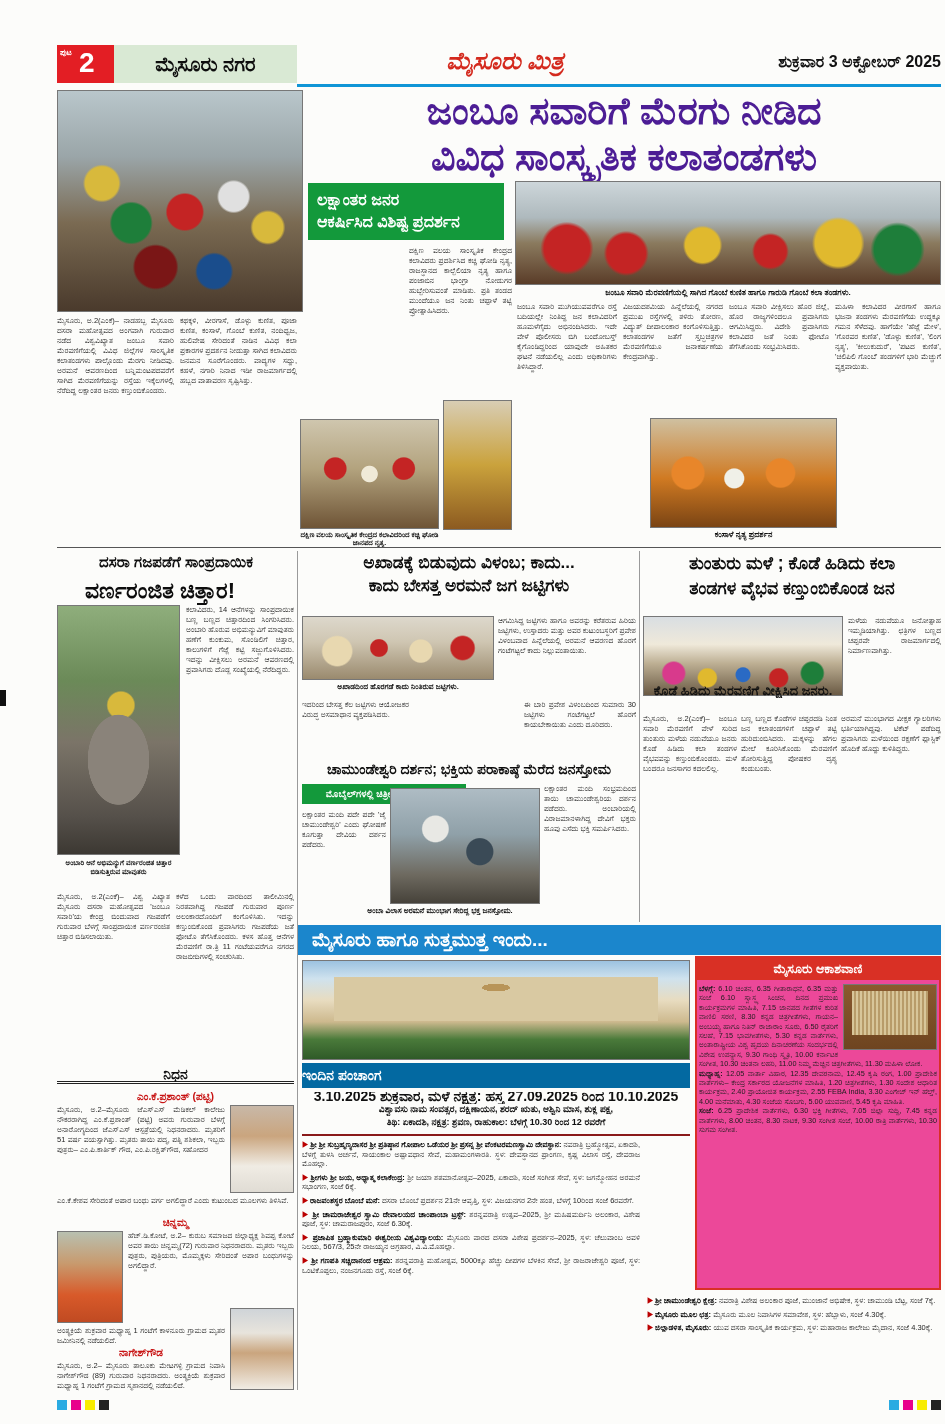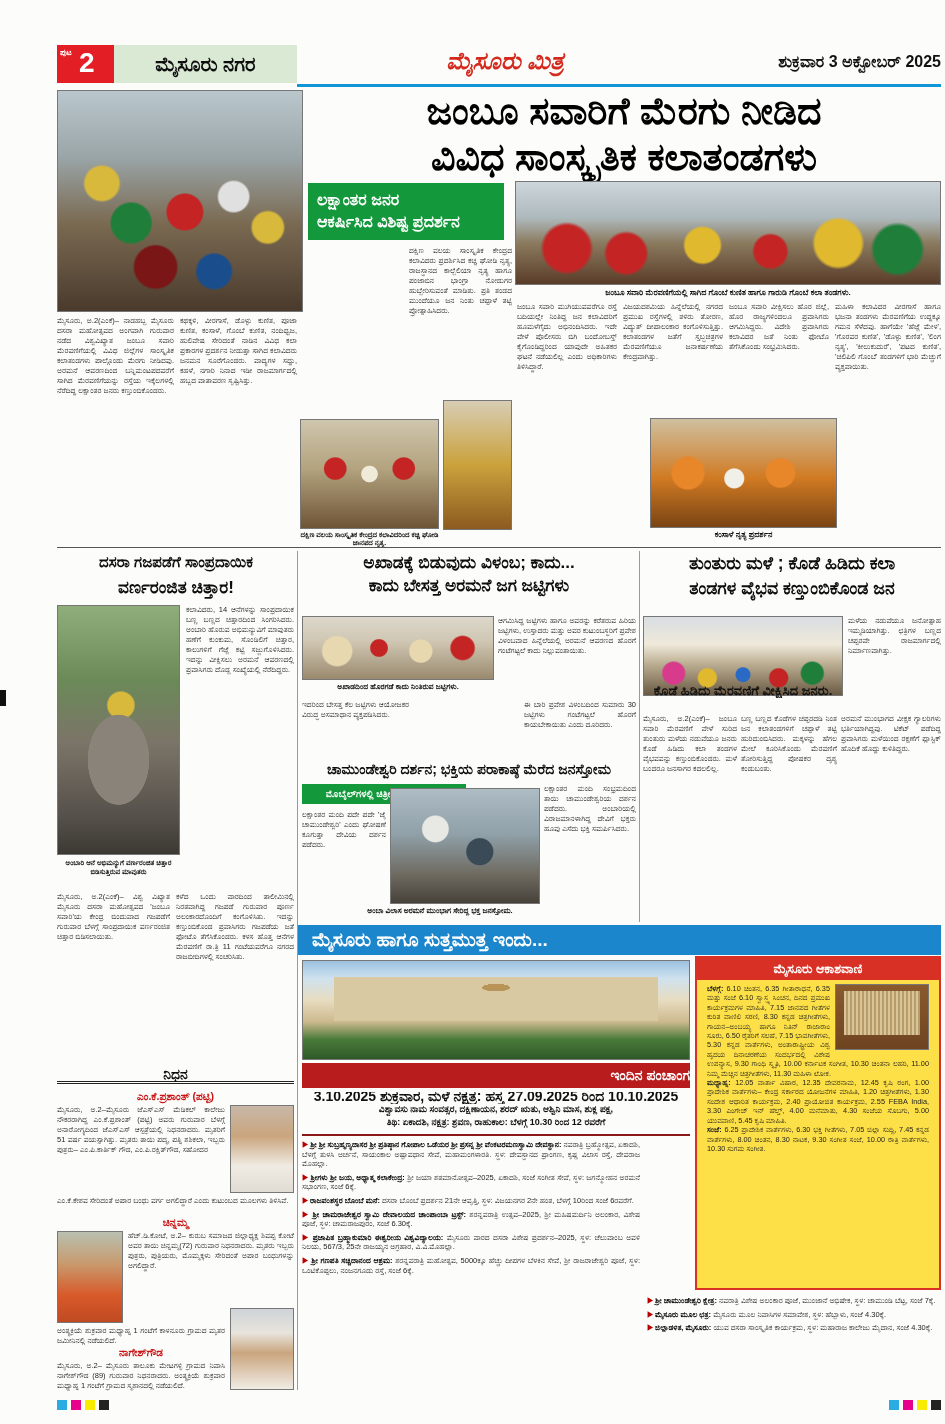--- a/index.html
+++ b/index.html
@@ -1,21 +1,21 @@
 <!DOCTYPE html>
 <html><head>
 <meta charset="utf-8">
 <style>
   html,body{margin:0;padding:0;background:#e9e9e9;}
   .page{position:relative;width:945px;height:1424px;background:#fcfcfa;font-family:"Liberation Sans",sans-serif;overflow:hidden;margin:0 auto;}
   .abs{position:absolute;box-sizing:border-box;}
   .col{font-size:7.5px;line-height:10px;text-align:justify;color:#1d1d1d;overflow:hidden;}
   .cap{font-weight:bold;font-size:8px;line-height:9.5px;text-align:center;color:#101010;overflow:hidden;}
   .photo{border:1px solid #777;}
-  .headline{font-weight:800;text-align:center;color:#000000;letter-spacing:0;}
+  .headline{font-weight:800;text-align:center;color:#4c1d95;letter-spacing:0;}
   .midhead{font-weight:bold;text-align:center;color:#0d0d0d;}
   .redname{font-weight:bold;text-align:center;color:#c81414;font-size:10.5px;}
   .event{margin-bottom:4px;font-size:7.5px;line-height:9.6px;text-align:justify;color:#1d1d1d;}
   .event .lead{font-weight:bold;color:#000;margin-top:24px;}
   .event .bullet{color:#b00;font-weight:bold;}
   .sq{position:absolute;width:10px;height:10px;}
   
   .ph-collage{background:linear-gradient(180deg,#b9c6cb 0%,#9aa5a8 30%,#7a6a52 60%,#4a3a2c 100%);}
   .ph-collage:before{content:"";position:absolute;inset:0;background:
     radial-gradient(circle at 18% 42%,#d8b93c 0 7%,transparent 8%),
@@ -117,21 +117,21 @@
   <div class="abs col" style="left:729px;top:302px;width:100px;height:113px;">ಜಂಬೂ ಸವಾರಿ ವೀಕ್ಷಿಸಲು ಹೊರ ಜಿಲ್ಲೆ, ಹೊರ ರಾಜ್ಯಗಳಿಂದಲೂ ಪ್ರವಾಸಿಗರು ಆಗಮಿಸಿದ್ದರು. ವಿದೇಶಿ ಪ್ರವಾಸಿಗರು ಕಲಾವಿದರ ಜತೆ ನಿಂತು ಫೋಟೊ ತೆಗೆಸಿಕೊಂಡು ಸಂಭ್ರಮಿಸಿದರು.</div>
   <div class="abs photo ph-kamsale" style="left:650px;top:418px;width:187px;height:110px;"></div>
   <div class="abs cap" style="left:650px;top:530px;width:187px;height:12px;">ಕಂಸಾಳೆ ನೃತ್ಯ ಪ್ರದರ್ಶನ</div>
   <div class="abs col" style="left:835px;top:302px;width:106px;height:243px;">ಮಹಿಳಾ ಕಲಾವಿದರ ವೀರಗಾಸೆ ಹಾಗೂ ಭಜನಾ ತಂಡಗಳು ಮೆರವಣಿಗೆಯ ಉದ್ದಕ್ಕೂ ಗಮನ ಸೆಳೆದವು. ಹಾಗೆಯೇ 'ಹೆಜ್ಜೆ ಮೇಳ', 'ಗೊರವರ ಕುಣಿತ', 'ಡೊಳ್ಳು ಕುಣಿತ', 'ಲಿಂಗ ನೃತ್ಯ', 'ಕೀಲುಕುದುರೆ', 'ಪಟದ ಕುಣಿತ', 'ಚಿಲಿಪಿಲಿ ಗೊಂಬೆ' ತಂಡಗಳಿಗೆ ಭಾರಿ ಮೆಚ್ಚುಗೆ ವ್ಯಕ್ತವಾಯಿತು.</div>
 
   <div class="abs" style="left:57px;top:547px;width:884px;height:1px;background:#555;"></div>
   <div class="abs" style="left:297px;top:551px;width:1px;height:839px;background:#9a9a9a;"></div>
   <div class="abs" style="left:639px;top:551px;width:1px;height:371px;background:#9a9a9a;"></div>
 
   <div class="abs midhead" style="left:57px;top:553px;width:238px;height:24px;font-size:15px;">ದಸರಾ ಗಜಪಡೆಗೆ ಸಾಂಪ್ರದಾಯಿಕ</div>
-  <div class="abs midhead" style="left:57px;top:578px;width:238px;height:24px;font-size:17px;">ವರ್ಣರಂಜಿತ ಚಿತ್ತಾರ!</div>
+  <div class="abs midhead" style="left:41px;top:578px;width:238px;height:24px;font-size:22px;">ವರ್ಣರಂಜಿತ ಚಿತ್ತಾರ!</div>
   <div class="abs photo ph-elephant" style="left:57px;top:605px;width:123px;height:250px;"></div>
   <div class="abs col" style="left:186px;top:605px;width:108px;height:250px;">ಕಲಾವಿದರು, 14 ಆನೆಗಳನ್ನು ಸಾಂಪ್ರದಾಯಿಕ ಬಣ್ಣ ಬಣ್ಣದ ಚಿತ್ತಾರದಿಂದ ಸಿಂಗರಿಸಿದರು. ಅಂಬಾರಿ ಹೊರುವ ಅಭಿಮನ್ಯುವಿಗೆ ಮಾವುತರು ಹಣೆಗೆ ಕುಂಕುಮ, ಸೊಂಡಿಲಿಗೆ ಚಿತ್ತಾರ, ಕಾಲುಗಳಿಗೆ ಗೆಜ್ಜೆ ಕಟ್ಟಿ ಸಜ್ಜುಗೊಳಿಸಿದರು. ಇದನ್ನು ವೀಕ್ಷಿಸಲು ಅರಮನೆ ಆವರಣದಲ್ಲಿ ಪ್ರವಾಸಿಗರು ದೊಡ್ಡ ಸಂಖ್ಯೆಯಲ್ಲಿ ನೆರೆದಿದ್ದರು.</div>
   <div class="abs cap" style="left:57px;top:858px;width:123px;height:30px;font-size:7px;line-height:9px;">ಅಂಬಾರಿ ಆನೆ ಅಭಿಮನ್ಯುಗೆ ವರ್ಣರಂಜಿತ ಚಿತ್ತಾರ ಬಿಡಿಸುತ್ತಿರುವ ಮಾವುತರು</div>
   <div class="abs col" style="left:57px;top:892px;width:113px;height:172px;">ಮೈಸೂರು, ಅ.2(ಎಂಕೆ)– ವಿಶ್ವ ವಿಖ್ಯಾತ ಮೈಸೂರು ದಸರಾ ಮಹೋತ್ಸವದ 'ಜಂಬೂ ಸವಾರಿ'ಯ ಕೇಂದ್ರ ಬಿಂದುವಾದ ಗಜಪಡೆಗೆ ಗುರುವಾರ ಬೆಳಗ್ಗೆ ಸಾಂಪ್ರದಾಯಿಕ ವರ್ಣರಂಜಿತ ಚಿತ್ತಾರ ಬಿಡಿಸಲಾಯಿತು.</div>
   <div class="abs col" style="left:176px;top:892px;width:118px;height:172px;">ಕಳೆದ ಒಂದು ವಾರದಿಂದ ತಾಲೀಮಿನಲ್ಲಿ ನಿರತವಾಗಿದ್ದ ಗಜಪಡೆ ಗುರುವಾರ ಪೂರ್ಣ ಅಲಂಕಾರದೊಂದಿಗೆ ಕಂಗೊಳಿಸಿತು. ಇದನ್ನು ಕಣ್ತುಂಬಿಕೊಂಡ ಪ್ರವಾಸಿಗರು ಗಜಪಡೆಯ ಜತೆ ಫೋಟೊ ತೆಗೆಸಿಕೊಂಡರು. ಕಳಸ ಹೊತ್ತ ಆನೆಗಳ ಮೆರವಣಿಗೆ ರಾ.ತ್ರಿ 11 ಗಂಟೆಯವರೆಗೂ ನಗರದ ರಾಜಬೀದಿಗಳಲ್ಲಿ ಸಂಚರಿಸಿತು.</div>
 
   <div class="abs midhead" style="left:57px;top:1066px;width:237px;height:18px;font-size:14px;border-bottom:3px double #222;">ನಿಧನ</div>
   <div class="abs redname" style="left:57px;top:1090px;width:237px;height:13px;">ಎಂ.ಕೆ.ಪ್ರಶಾಂತ್ (ಪಟ್ಟಿ)</div>
   <div class="abs col" style="left:57px;top:1105px;width:168px;height:88px;">ಮೈಸೂರು, ಅ.2–ಮೈಸೂರು ಜೆಎಸ್‌ಎಸ್ ಮೆಡಿಕಲ್ ಕಾಲೇಜು ನೌಕರರಾಗಿದ್ದ ಎಂ.ಕೆ.ಪ್ರಶಾಂತ್ (ಪಟ್ಟಿ) ಅವರು ಗುರುವಾರ ಬೆಳಗ್ಗೆ ಅನಾರೋಗ್ಯದಿಂದ ಜೆಎಸ್‌ಎಸ್ ಆಸ್ಪತ್ರೆಯಲ್ಲಿ ನಿಧನರಾದರು. ಮೃತರಿಗೆ 51 ವರ್ಷ ವಯಸ್ಸಾಗಿತ್ತು. ಮೃತರು ತಾಯಿ ಪದ್ಮ, ಪತ್ನಿ ಶಶಿಕಲಾ, ಇಬ್ಬರು ಪುತ್ರರು– ಎಂ.ಪಿ.ಕಾರ್ತಿಕ್ ಗೌಡ, ಎಂ.ಪಿ.ರಕ್ಷಿತ್‌ಗೌಡ, ಸಹೋದರ</div>
   <div class="abs photo ph-man1" style="left:230px;top:1105px;width:64px;height:88px;"></div>
@@ -163,44 +163,44 @@
   <div class="abs midhead" style="left:643px;top:578px;width:298px;height:24px;font-size:17.5px;">ತಂಡಗಳ ವೈಭವ ಕಣ್ತುಂಬಿಕೊಂಡ ಜನ</div>
   <div class="abs photo ph-umbrella" style="left:643px;top:616px;width:200px;height:80px;"></div>
   <div class="abs cap" style="left:643px;top:686px;width:200px;height:12px;font-size:13px;">ಕೊಡೆ ಹಿಡಿದು ಮೆರವಣಿಗೆ ವೀಕ್ಷಿಸಿದ ಜನರು.</div>
   <div class="abs col" style="left:848px;top:616px;width:93px;height:94px;">ಮಳೆಯ ನಡುವೆಯೂ ಜನೋತ್ಸಾಹ ಇಮ್ಮಡಿಯಾಗಿತ್ತು. ಛತ್ರಿಗಳ ಬಣ್ಣದ ಚಪ್ಪರವೇ ರಾಜಮಾರ್ಗದಲ್ಲಿ ನಿರ್ಮಾಣವಾಗಿತ್ತು.</div>
   <div class="abs col" style="left:643px;top:714px;width:94px;height:206px;">ಮೈಸೂರು, ಅ.2(ಎಂಕೆ)– ಜಂಬೂ ಸವಾರಿ ಮೆರವಣಿಗೆ ವೇಳೆ ಸುರಿದ ತುಂತುರು ಮಳೆಯ ನಡುವೆಯೂ ಜನರು ಕೊಡೆ ಹಿಡಿದು ಕಲಾ ತಂಡಗಳ ವೈಭವವನ್ನು ಕಣ್ತುಂಬಿಕೊಂಡರು. ಮಳೆ ಬಂದರೂ ಜನಸಾಗರ ಕದಲಲಿಲ್ಲ.</div>
   <div class="abs col" style="left:741px;top:714px;width:96px;height:206px;">ಬಣ್ಣ ಬಣ್ಣದ ಕೊಡೆಗಳ ಚಪ್ಪರದಡಿ ನಿಂತ ಜನ ಕಲಾತಂಡಗಳಿಗೆ ಚಪ್ಪಾಳೆ ತಟ್ಟಿ ಹುರಿದುಂಬಿಸಿದರು. ಮಕ್ಕಳನ್ನು ಹೆಗಲ ಮೇಲೆ ಕೂರಿಸಿಕೊಂಡು ಮೆರವಣಿಗೆ ತೋರಿಸುತ್ತಿದ್ದ ಪೋಷಕರ ದೃಶ್ಯ ಕಂಡುಬಂತು.</div>
   <div class="abs col" style="left:841px;top:714px;width:100px;height:206px;">ಅರಮನೆ ಮುಂಭಾಗದ ವೀಕ್ಷಕ ಗ್ಯಾಲರಿಗಳು ಭರ್ತಿಯಾಗಿದ್ದವು. ಟಿಕೆಟ್ ಪಡೆದಿದ್ದ ಪ್ರವಾಸಿಗರು ಮಳೆಯಿಂದ ರಕ್ಷಣೆಗೆ ಪ್ಲಾಸ್ಟಿಕ್ ಹೊದಿಕೆ ಹೊದ್ದು ಕುಳಿತಿದ್ದರು.</div>
 
   <div class="abs" style="left:298px;top:925px;width:643px;height:30px;background:#1b86cc;color:#fff;font-size:19px;font-weight:bold;line-height:30px;padding-left:14px;box-sizing:border-box;">ಮೈಸೂರು ಹಾಗೂ ಸುತ್ತಮುತ್ತ ಇಂದು...</div>
   <div class="abs photo ph-palace" style="left:302px;top:960px;width:388px;height:100px;"></div>
-  <div class="abs" style="left:302px;top:1063px;width:388px;height:25px;background:#b91c1c;color:#fff;font-size:14px;font-weight:bold;text-align:right;line-height:25px;">ಇಂದಿನ ಪಂಚಾಂಗ</div>
+  <div class="abs" style="left:302px;top:1063px;width:388px;height:25px;background:#0369a1;color:#fff;font-size:14px;font-weight:bold;text-align:left;line-height:25px;">ಇಂದಿನ ಪಂಚಾಂಗ</div>
   <div class="abs cap" style="left:302px;top:1092px;width:388px;height:12px;font-size:14px;">3.10.2025 ಶುಕ್ರವಾರ, ಮಳೆ ನಕ್ಷತ್ರ: ಹಸ್ತ 27.09.2025 ರಿಂದ 10.10.2025</div>
   <div class="abs cap" style="left:302px;top:1105px;width:388px;height:12px;font-size:9px;">ವಿಶ್ವಾವಸು ನಾಮ ಸಂವತ್ಸರ, ದಕ್ಷಿಣಾಯನ, ಶರದ್ ಋತು, ಆಶ್ವಿನಿ ಮಾಸ, ಶುಕ್ಲ ಪಕ್ಷ,</div>
   <div class="abs cap" style="left:302px;top:1118px;width:388px;height:12px;font-size:9px;">ತಿಥಿ: ಏಕಾದಶಿ, ನಕ್ಷತ್ರ: ಶ್ರವಣ, ರಾಹುಕಾಲ: ಬೆಳಗ್ಗೆ 10.30 ರಿಂದ 12 ರವರೆಗೆ</div>
   <div class="abs" style="left:302px;top:1134px;width:388px;height:2px;background:#8a1a1a;"></div>
 
   <div class="abs" style="left:302px;top:1140px;width:338px;height:252px;overflow:hidden;">
     <div class="event"><span class="bullet">▶ </span><span class="lead">ಶ್ರೀ ಶ್ರೀ ಸುಬ್ರಹ್ಮಣ್ಯದಾಸರ ಶ್ರೀ ಪ್ರತಿಷ್ಠಾನ ಗೋಪಾಲ ಒಡೆಯರ ಶ್ರೀ ಪ್ರಸನ್ನ ಶ್ರೀ ವೆಂಕಟರಮಣಸ್ವಾಮಿ ದೇವಸ್ಥಾನ:</span><span> ನವರಾತ್ರಿ ಬ್ರಹ್ಮೋತ್ಸವ, ಏಕಾದಶಿ, ಬೆಳಗ್ಗೆ ತುಳಸಿ ಅರ್ಚನೆ, ಸಾಯಂಕಾಲ ಅಷ್ಟಾವಧಾನ ಸೇವೆ, ಮಹಾಮಂಗಳಾರತಿ. ಸ್ಥಳ: ದೇವಸ್ಥಾನದ ಪ್ರಾಂಗಣ, ಕೃಷ್ಣ ವಿಲಾಸ ರಸ್ತೆ, ದೇವರಾಜ ಮೊಹಲ್ಲಾ.</span></div>
     <div class="event"><span class="bullet">▶ </span><span class="lead">ಶ್ರೀಗಳು ಶ್ರೀ ಜಯ, ಅಧ್ಯಾತ್ಮ ಕಲಾಕೇಂದ್ರ:</span><span> ಶ್ರೀ ಜಯಾ ಶತಮಾನೋತ್ಸವ–2025, ಏಕಾದಶಿ, ಸಂಜೆ ಸಂಗೀತ ಸೇವೆ, ಸ್ಥಳ: ಜಗನ್ಮೋಹನ ಅರಮನೆ ಸಭಾಂಗಣ, ಸಂಜೆ 6ಕ್ಕೆ.</span></div>
     <div class="event"><span class="bullet">▶ </span><span class="lead">ರಾಜವಂಶಸ್ಥರ ಬೊಂಬೆ ಮನೆ:</span><span> ದಸರಾ ಬೊಂಬೆ ಪ್ರದರ್ಶನ 21ನೇ ಆವೃತ್ತಿ, ಸ್ಥಳ: ವಿಜಯನಗರ 2ನೇ ಹಂತ, ಬೆಳಗ್ಗೆ 10ರಿಂದ ಸಂಜೆ 6ರವರೆಗೆ.</span></div>
     <div class="event"><span class="bullet">▶ </span><span class="lead">ಶ್ರೀ ಚಾಮರಾಜೇಶ್ವರ ಸ್ವಾಮಿ ದೇವಾಲಯದ ಚಾಂಪಾಂಬಾ ಟ್ರಸ್ಟ್:</span><span> ಶರನ್ನವರಾತ್ರಿ ಉತ್ಸವ–2025, ಶ್ರೀ ಮಹಿಷಮರ್ದಿನಿ ಅಲಂಕಾರ, ವಿಶೇಷ ಪೂಜೆ, ಸ್ಥಳ: ಚಾಮರಾಜಪುರಂ, ಸಂಜೆ 6.30ಕ್ಕೆ.</span></div>
     <div class="event"><span class="bullet">▶ </span><span class="lead">ಪ್ರಜಾಪಿತ ಬ್ರಹ್ಮಾಕುಮಾರಿ ಈಶ್ವರೀಯ ವಿಶ್ವವಿದ್ಯಾಲಯ:</span><span> ಮೈಸೂರು ವಾರದ ದಸರಾ ವಿಶೇಷ ಪ್ರದರ್ಶನ–2025, ಸ್ಥಳ: ಚೆಲುವಾಂಬ ಅವಳಿ ನಿಲಯ, 567/3, 25ನೇ ರಾಜಯ್ಯನ ಅಗ್ರಹಾರ, ವಿ.ವಿ.ಮೊಹಲ್ಲಾ.</span></div>
     <div class="event"><span class="bullet">▶ </span><span class="lead">ಶ್ರೀ ಗಣಪತಿ ಸಚ್ಚಿದಾನಂದ ಆಶ್ರಮ:</span><span> ಶರನ್ನವರಾತ್ರಿ ಮಹೋತ್ಸವ, 5000ಕ್ಕೂ ಹೆಚ್ಚು ದೀಪಗಳ ಬೆಳಕಿನ ಸೇವೆ, ಶ್ರೀ ರಾಜರಾಜೇಶ್ವರಿ ಪೂಜೆ, ಸ್ಥಳ: ಒಂಟಿಕೊಪ್ಪಲು, ನಂಜನಗೂಡು ರಸ್ತೆ, ಸಂಜೆ 6ಕ್ಕೆ.</span></div>
   </div>
 
   <div class="abs" style="left:647px;top:1296px;width:294px;height:96px;overflow:hidden;">
     <div class="event"><span class="bullet">▶ </span><span class="lead">ಶ್ರೀ ಚಾಮುಂಡೇಶ್ವರಿ ಕ್ಷೇತ್ರ:</span><span> ನವರಾತ್ರಿ ವಿಶೇಷ ಅಲಂಕಾರ ಪೂಜೆ, ಮುಂಜಾನೆ ಅಭಿಷೇಕ, ಸ್ಥಳ: ಚಾಮುಂಡಿ ಬೆಟ್ಟ, ಸಂಜೆ 7ಕ್ಕೆ.</span></div>
     <div class="event"><span class="bullet">▶ </span><span class="lead">ಮೈಸೂರು ಮೂಲ ಛತ್ರ:</span><span> ಮೈಸೂರು ಮೂಲ ನಿವಾಸಿಗಳ ಸಮಾವೇಶ, ಸ್ಥಳ: ಹೆಬ್ಬಾಳು, ಸಂಜೆ 4.30ಕ್ಕೆ.</span></div>
     <div class="event"><span class="bullet">▶ </span><span class="lead">ಜಿಲ್ಲಾಡಳಿತ, ಮೈಸೂರು:</span><span> ಯುವ ದಸರಾ ಸಾಂಸ್ಕೃತಿಕ ಕಾರ್ಯಕ್ರಮ, ಸ್ಥಳ: ಮಹಾರಾಜ ಕಾಲೇಜು ಮೈದಾನ, ಸಂಜೆ 4.30ಕ್ಕೆ.</span></div>
   </div>
 
-  <div class="abs" style="left:695px;top:956px;width:246px;height:334px;border:2px solid #d93025;background:#fde047;overflow:hidden;">
+  <div class="abs" style="left:695px;top:956px;width:246px;height:334px;border:2px solid #d93025;background:#ec4899;overflow:hidden;">
     <div style="height:22px;background:#d93025;color:#fff;font-size:12.5px;font-weight:bold;text-align:center;line-height:22px;">ಮೈಸೂರು ಆಕಾಶವಾಣಿ</div>
-    <div style="padding:4px 10px;font-size:7.3px;line-height:9.4px;text-align:justify;color:#1d1d1d;">
+    <div style="padding:4px 2px;font-size:7.3px;line-height:9.4px;text-align:justify;color:#1d1d1d;">
       <div class="photo ph-radio" style="float:right;width:92px;height:64px;margin:0 0 3px 5px;position:relative;"></div>
       <span class="lead" style="font-weight:bold;">ಬೆಳಗ್ಗೆ:</span><span> 6.10 ಚಿಂತನ, 6.35 ಗೀತಾರಾಧನೆ, 6.35 ಮತ್ತು ಸಂಜೆ 6.10 ಸ್ವಾಸ್ಥ್ಯ ಸಿಂಚನ, ದಿನದ ಪ್ರಮುಖ ಕಾರ್ಯಕ್ರಮಗಳ ಮಾಹಿತಿ, 7.15 ಜಾನಪದ ಗೀತೆಗಳ ಕುರಿತ ವಾಣಿಲಿ ಸರಣಿ, 8.30 ಕನ್ನಡ ಚಿತ್ರಗೀತೆಗಳು, ಗಾಯನ–ಅಂಬಯ್ಯ ಹಾಗೂ ನಿತಿನ್ ರಾಜಾರಾಂ ಸೂರು, 6.50 ರೈತರಿಗೆ ಸಲಹೆ, 7.15 ಭಾವಗೀತೆಗಳು, 5.30 ಕನ್ನಡ ವಾರ್ತೆಗಳು, ಅಂತಾರಾಷ್ಟ್ರೀಯ ವಿಶ್ವ ಹೃದಯ ದಿನಾಚರಣೆಯ ಸಂದರ್ಭದಲ್ಲಿ ವಿಶೇಷ ಉಪನ್ಯಾಸ, 9.30 ಗಾಂಧಿ ಸ್ಮೃತಿ, 10.00 ಕರ್ನಾಟಕ ಸಂಗೀತ, 10.30 ಚಿಂತನಾ ಲಹರಿ, 11.00 ನಿಮ್ಮ ಮೆಚ್ಚಿನ ಚಿತ್ರಗೀತೆಗಳು, 11.30 ಮಹಿಳಾ ಲೋಕ.</span>
       <br>
       <span class="lead" style="font-weight:bold;">ಮಧ್ಯಾಹ್ನ:</span><span> 12.05 ವಾರ್ತಾ ವಿಹಾರ, 12.35 ದೇವರನಾಮ, 12.45 ಕೃಷಿ ರಂಗ, 1.00 ಪ್ರಾದೇಶಿಕ ವಾರ್ತೆಗಳು– ಕೇಂದ್ರ ಸರ್ಕಾರದ ಯೋಜನೆಗಳ ಮಾಹಿತಿ, 1.20 ಚಿತ್ರಗೀತೆಗಳು, 1.30 ಸಂದೇಶ ಆಧಾರಿತ ಕಾರ್ಯಕ್ರಮ, 2.40 ಪ್ರಾಯೋಜಿತ ಕಾರ್ಯಕ್ರಮ, 2.55 FEBA India, 3.30 ಎಂಗೇಜ್ ಇನ್ ಹೆಲ್ತ್, 4.00 ಮನೆಮಾತು, 4.30 ಸಂಜೆಯ ಸೊಬಗು, 5.00 ಯುವವಾಣಿ, 5.45 ಕೃಷಿ ಮಾಹಿತಿ.</span>
       <br>
       <span class="lead" style="font-weight:bold;">ಸಂಜೆ:</span><span> 6.25 ಪ್ರಾದೇಶಿಕ ವಾರ್ತೆಗಳು, 6.30 ಭಕ್ತಿ ಗೀತೆಗಳು, 7.05 ಜಿಲ್ಲಾ ಸುದ್ದಿ, 7.45 ಕನ್ನಡ ವಾರ್ತೆಗಳು, 8.00 ಚಿಂತನ, 8.30 ನಾಟಕ, 9.30 ಸಂಗೀತ ಸಂಜೆ, 10.00 ರಾತ್ರಿ ವಾರ್ತೆಗಳು, 10.30 ಸುಗಮ ಸಂಗೀತ.</span>
     </div>
   </div>
 
   <div class="sq" style="left:57px;top:1400px;background:#2aabe2;"></div>

